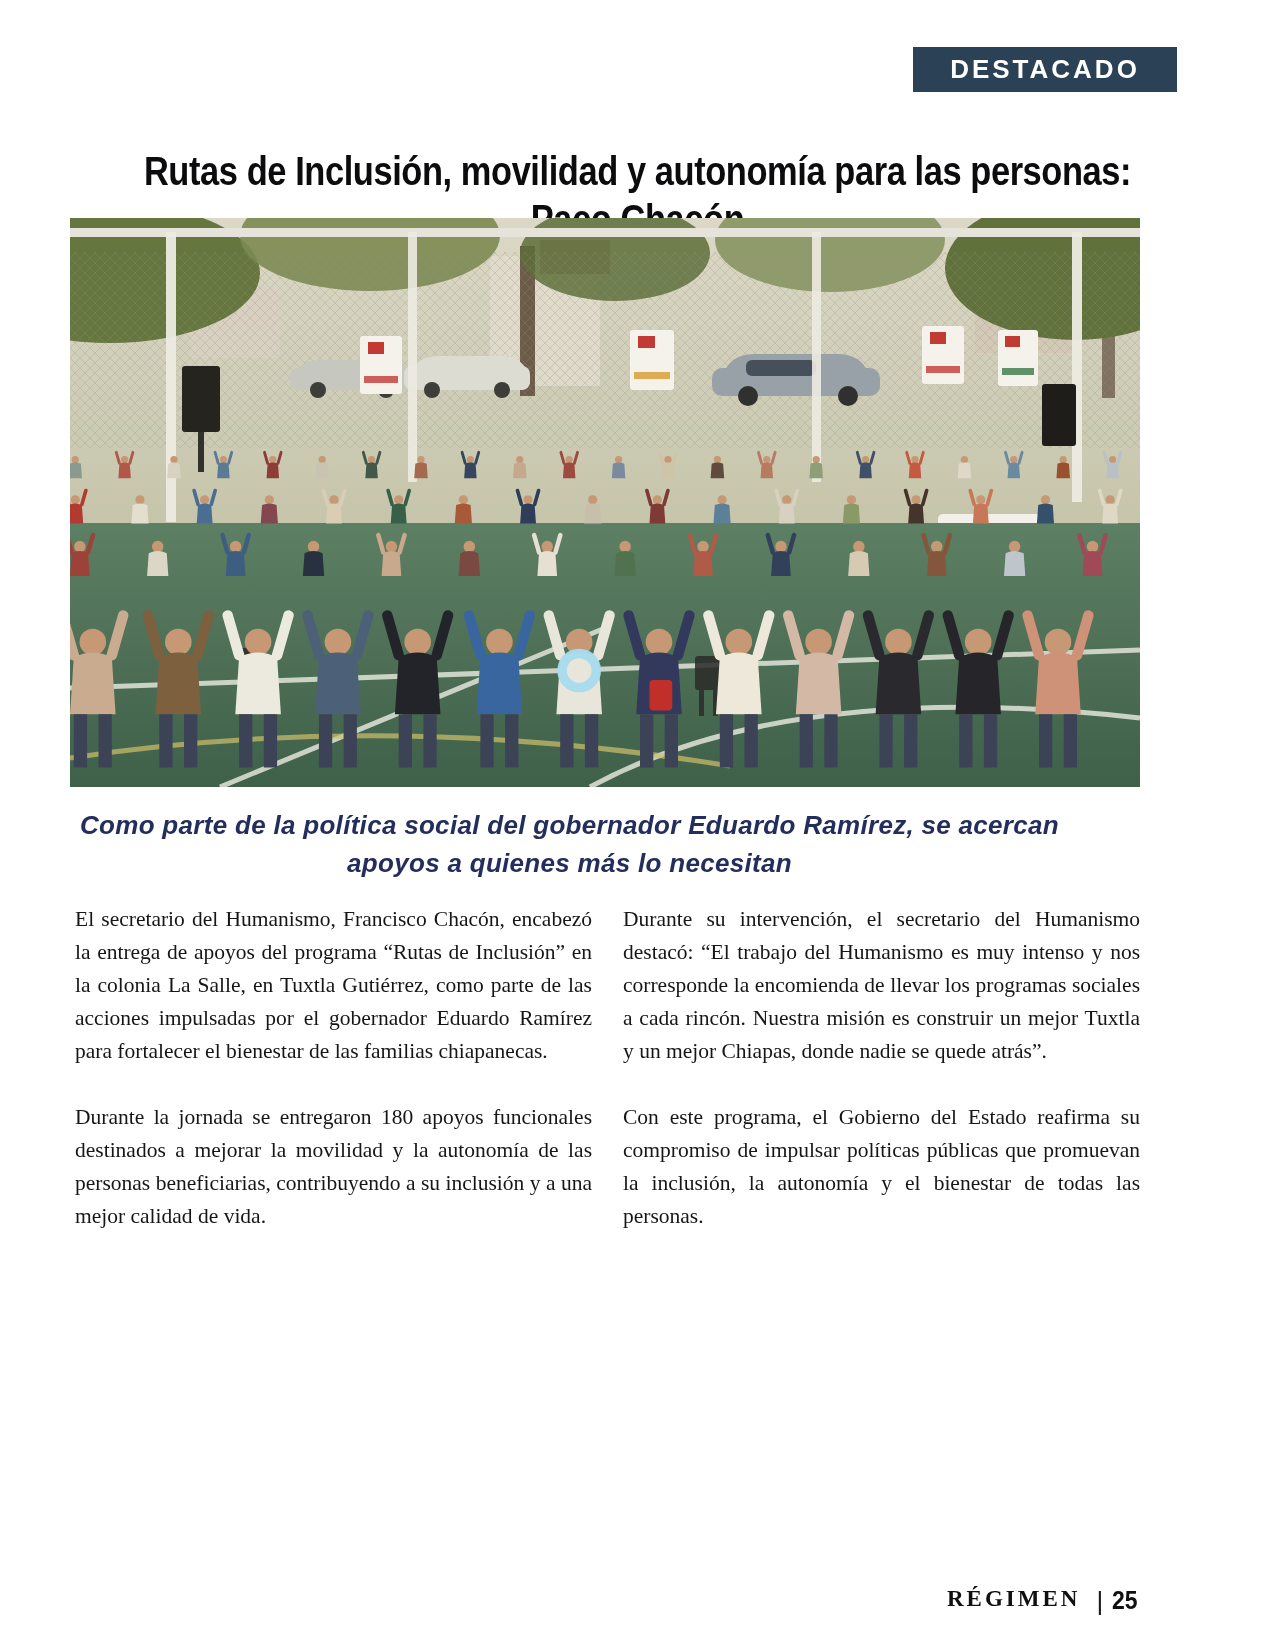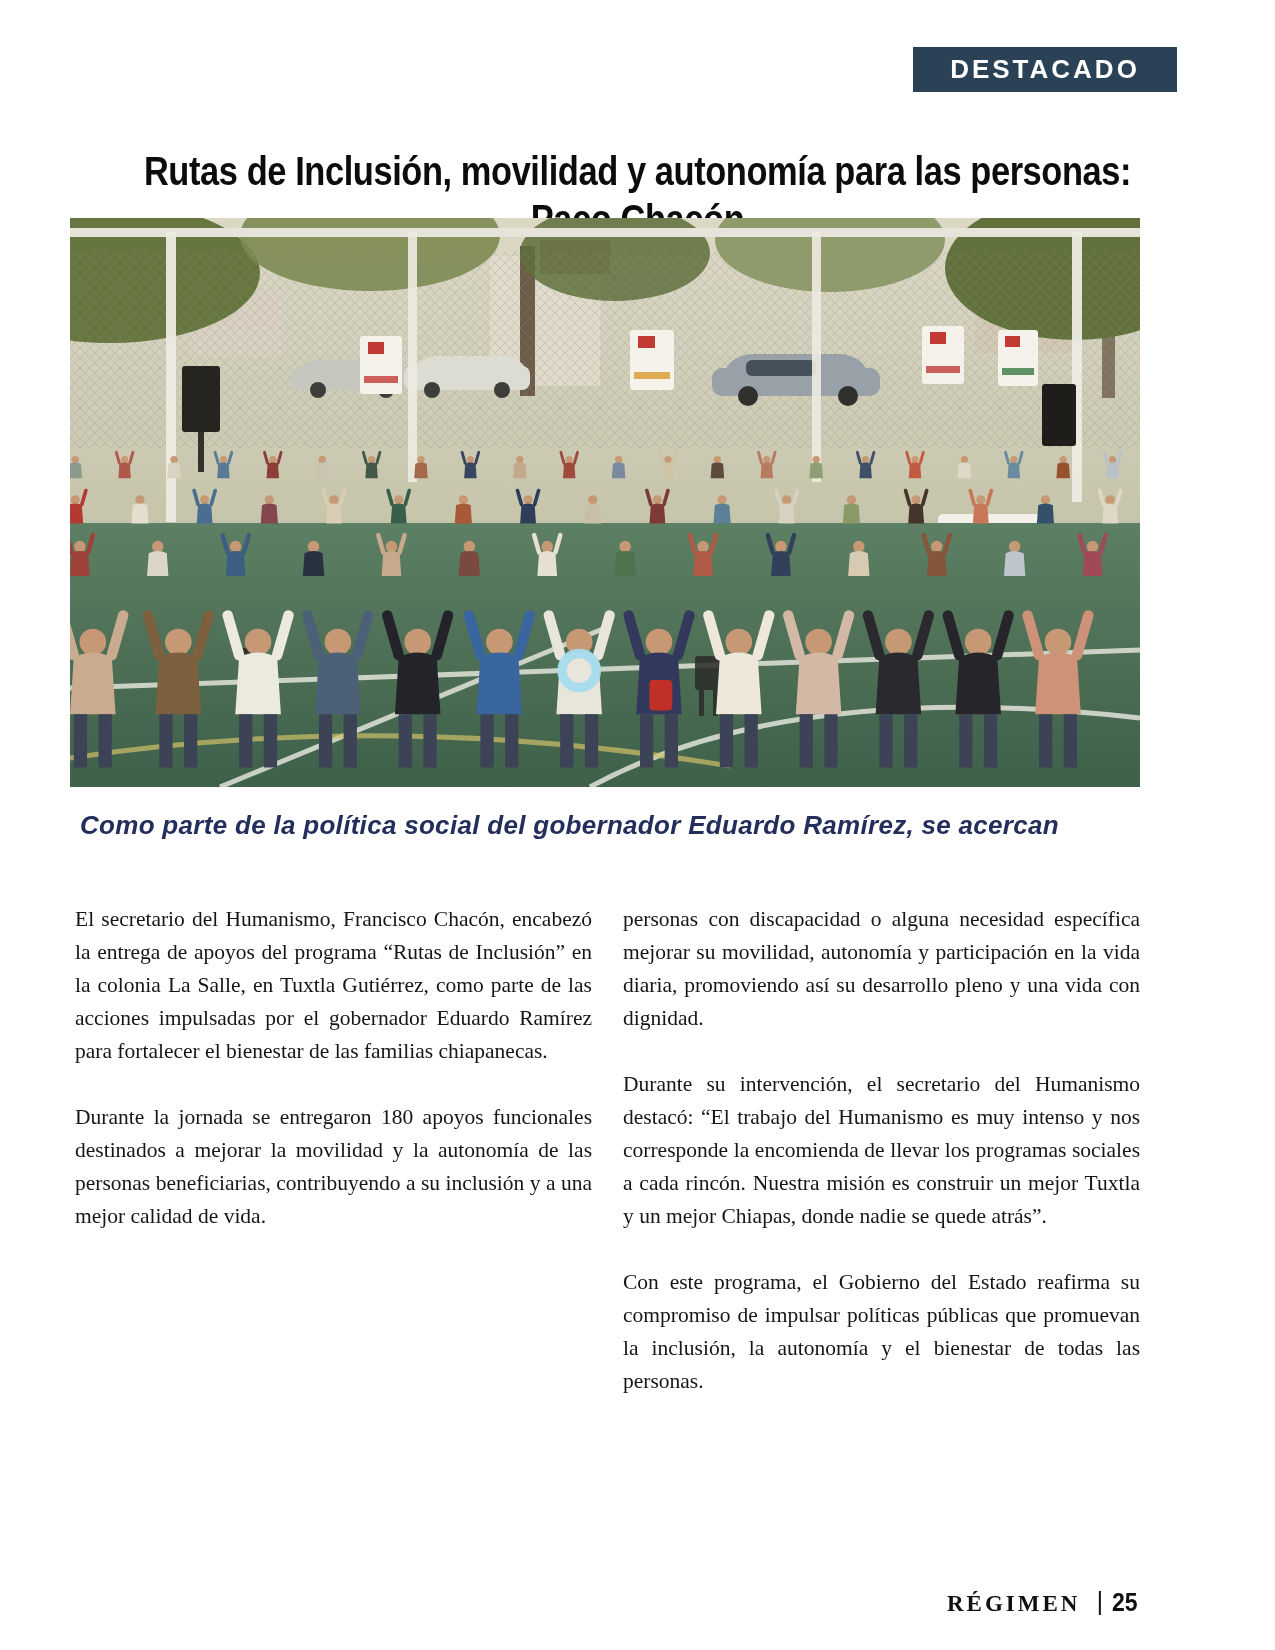--- a/index.html
+++ b/index.html
@@ -27,21 +27,21 @@
   }
   .columns{
     position:absolute;top:903px;left:75px;width:1065px;display:flex;gap:31px;
   }
   .col{flex:1;min-width:0;}
   .col p{
     margin:0 0 33px 0;font-family:"Liberation Serif", serif;color:#161616;
     font-size:21.5px;line-height:33px;text-align:justify;hyphens:auto;
   }
   .footer{
-    position:absolute;top:1586px;right:135px;display:flex;align-items:flex-end;color:#101010;
+    position:absolute;top:1586px;right:135px;display:flex;align-items:flex-start;color:#101010;
   }
   .footer .mag{font-family:"Liberation Serif", serif;font-weight:bold;font-size:23px;letter-spacing:3px;}
   .footer .sep{font-size:26px;font-weight:400;margin:0 9px 0 16px;color:#1a1a1a;}
   .footer .pg{font-weight:bold;font-size:25px;transform:scaleX(.92);transform-origin:left bottom;}
 </style>
 </head>
 <body>
 
 <div class="badge">
   <span>DESTACADO</span>
@@ -238,29 +238,29 @@
       <use href="#pf" x="478" color="#26262a"></use>
       <use href="#pf" x="520" color="#cd9277"></use>
       <circle cx="268" cy="-5" r="9" fill="none" stroke="#a5dcef" stroke-width="5" opacity=".95"></circle>
       <rect x="305" y="0" width="12" height="16" rx="2" fill="#c03028"></rect>
     </g>
   </svg>
 </div>
 
 <div class="subtitle">
   <span style="display:block">Como parte de la política social del gobernador Eduardo Ramírez, se acercan</span>
+  <span style="display:block">apoyos a quienes más lo necesitan</span>
 </div>
 
 <div class="columns">
   <div class="col">
     <p>El secretario del Humanismo, Francisco Chacón, encabezó la entrega de apoyos del programa “Rutas de Inclusión” en la colonia La Salle, en Tuxtla Gutiérrez, como parte de las acciones impulsadas por el gobernador Eduardo Ramírez para fortalecer el bienestar de las familias chiapanecas.</p>
     <p>Durante la jornada se entregaron 180 apoyos funcionales destinados a mejorar la movilidad y la autonomía de las personas beneficiarias, contribuyendo a su inclusión y a una mejor calidad de vida.</p>
   </div>
   <div class="col">
-    <p>personas con discapacidad o alguna necesidad específica mejorar su movilidad, autonomía y participación en la vida diaria, promoviendo así su desarrollo pleno y una vida con dignidad.</p>
     <p>Durante su intervención, el secretario del Humanismo destacó: “El trabajo del Humanismo es muy intenso y nos corresponde la encomienda de llevar los programas sociales a cada rincón. Nuestra misión es construir un mejor Tuxtla y un mejor Chiapas, donde nadie se quede atrás”.</p>
     <p>Con este programa, el Gobierno del Estado reafirma su compromiso de impulsar políticas públicas que promuevan la inclusión, la autonomía y el bienestar de todas las personas.</p>
   </div>
 </div>
 
 <div class="footer">
   <span class="mag">RÉGIMEN</span>
   <span class="sep">|</span>
   <span class="pg">25</span>
 </div>

